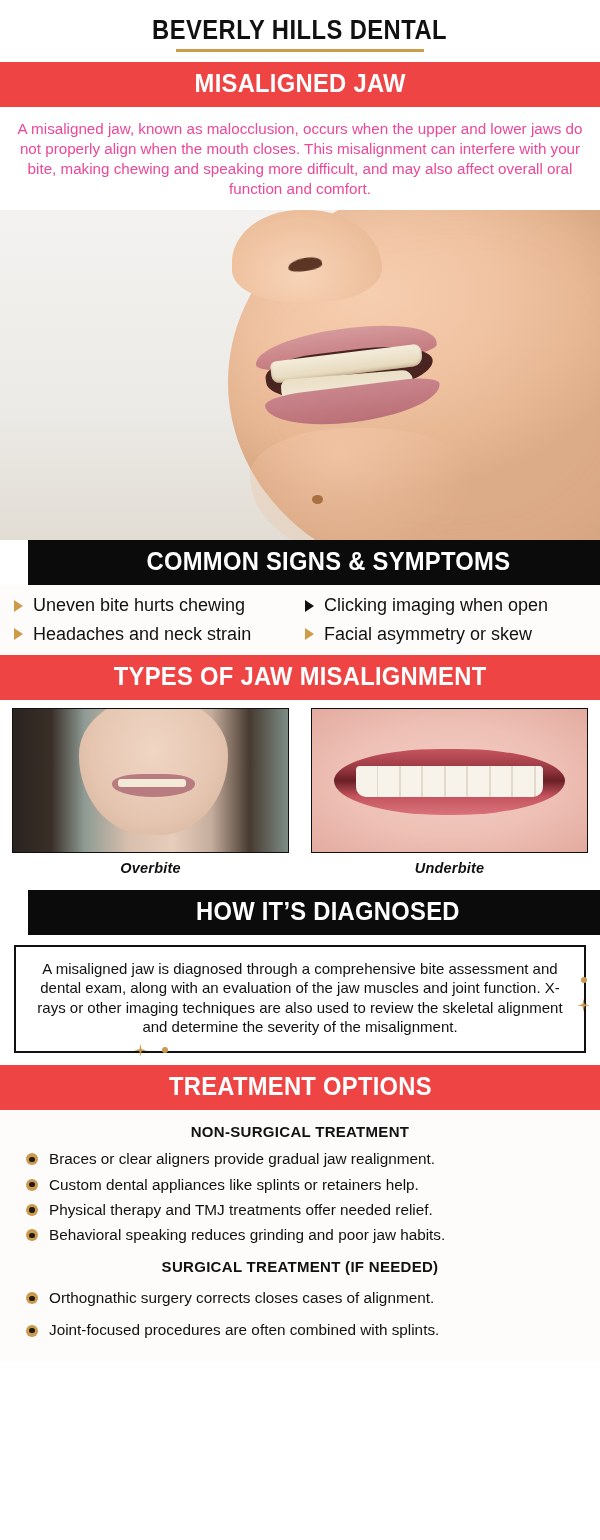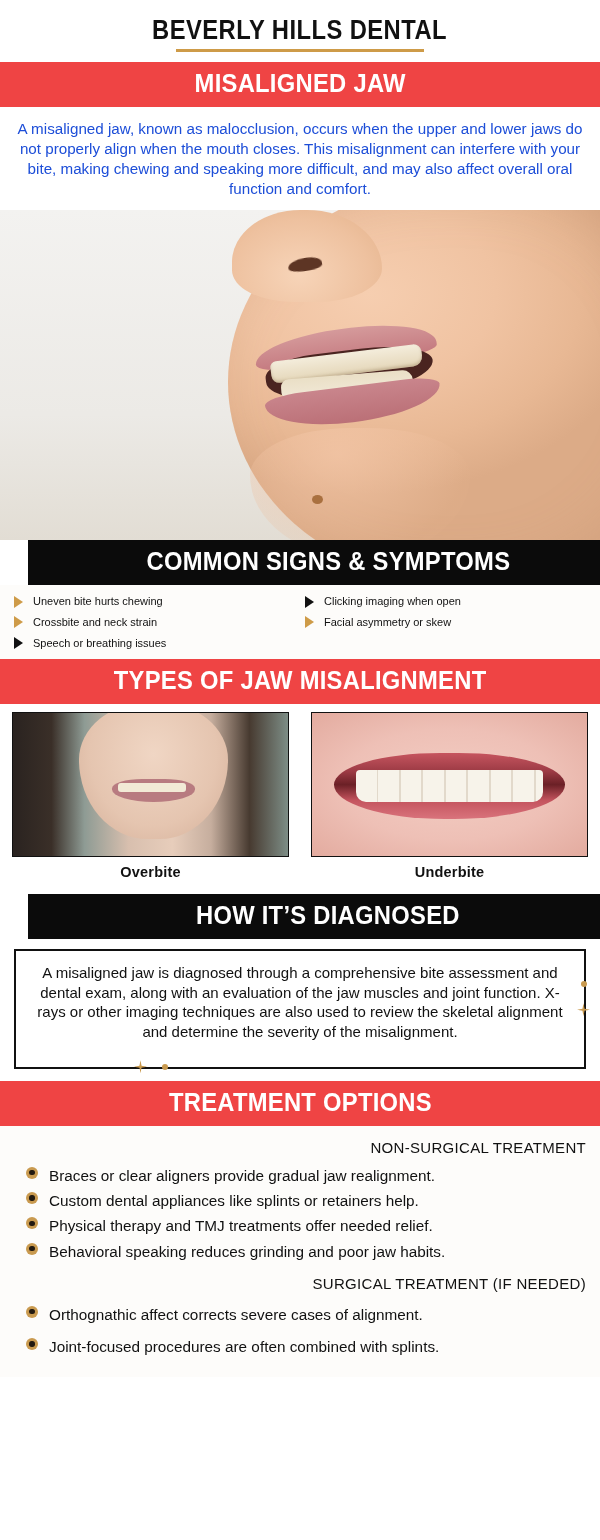--- a/index.html
+++ b/index.html
@@ -44,21 +44,21 @@
   .band span { display: inline-block; transform: scaleX(0.95); }
   .band-gold { background: #ef4444; }
   .band-black { background: #0B0B0B; margin-left: 28px; }
 
   
   .intro {
     padding: 12px 14px 12px;
     text-align: center;
     font-size: 15.2px;
     line-height: 1.30;
-    color: #1d4ed8;
+    color: #ec4899;
   }
 
   
   .hero {
     position: relative;
     width: 600px; height: 330px;
     overflow: hidden;
     background: #e9e9e9;
   }
   .hero-bg {
@@ -147,41 +147,41 @@
   .sym-grid {
     display: grid;
     grid-template-columns: 1fr 1fr;
     column-gap: 10px;
     row-gap: 8px;
   }
   .sym-item {
     display: flex;
     align-items: center;
     gap: 10px;
-    font-size: 11px;
+    font-size: 18px;
     color: #111;
     line-height: 1.15;
   }
   .tri {
     flex: 0 0 auto;
     width: 0; height: 0;
     border-left: 9px solid #CE9B48;
     border-top: 6px solid transparent;
     border-bottom: 6px solid transparent;
   }
   .tri.dark { border-left-color: #111111; }
 
   
   .types { padding: 8px 12px 6px; }
   .types-row {
     display: grid;
     grid-template-columns: 1fr 1fr;
     column-gap: 22px;
   }
-  .type-cell { text-align: center; }
+  .type-cell { text-align: center; font-style: italic; }
   .photo {
     position: relative;
     width: 100%;
     height: 145px;
     border: 1.5px solid #111;
     overflow: hidden;
   }
   .type-caption {
     font-size: 14.5px;
     font-weight: 700;
@@ -208,52 +208,52 @@
   .p4 { background: radial-gradient(ellipse at 50% 45%, #f7dcc9 0%, #f0cbb6 60%, #e4b69f 100%); }
   .p4 .mth { position:absolute; left:6%; top:26%; width:88%; height:48%; background: linear-gradient(180deg,#d38a90 0%, #3b1f1d 26%, #2a1513 50%, #c9757d 76%, #dd939a 100%); border-radius:44% 44% 46% 46% / 46% 46% 54% 54%; }
   .p4 .tth { position:absolute; left:14%; top:36%; width:72%; height:16%; background: repeating-linear-gradient(90deg,#fbf6e9 0 12%, #e8dfcb 12% 13%); border-radius:3px; }
   .p4 .tth2 { position:absolute; left:18%; top:52%; width:64%; height:14%; background: repeating-linear-gradient(90deg,#f4ead6 0 12%, #e0d4bd 12% 13%); border-radius:3px; }
 
   
   .diag-wrap { padding: 10px 14px 12px; }
   .diag-box {
     position: relative;
     border: 2px solid #111;
-    padding: 12px 16px 26px;
+    padding: 12px 16px 14px;
     text-align: center;
     font-size: 15px;
     line-height: 1.30;
     color: #111;
   }
   .sparkle {
     position: absolute;
     width: 13px; height: 13px;
     background: #C99A4F;
     clip-path: polygon(50% 0%, 58% 42%, 100% 50%, 58% 58%, 50% 100%, 42% 58%, 0% 50%, 42% 42%);
   }
   .sparkle.sm { width: 6px; height: 6px; border-radius: 50%; clip-path: none; }
   .sp-r1 { right: -6px; top: 52px; }
   .sp-r2 { right: -2.5px; top: 30px; }
   .sp-b1 { left: 118px; bottom: -6px; }
   .sp-b2 { left: 146px; bottom: -2.5px; }
 
   
   .treat { padding: 10px 14px 14px; background:#fdfcfa; }
   .treat-sub {
-    text-align: right;
-    font-weight: 400;
+    text-align: center;
+    font-weight: 700;
     font-size: 15px;
     letter-spacing: 0.3px;
     color: #111;
     padding: 3px 0 7px;
   }
   .treat-sub.second { padding-top: 10px; }
   .t-item {
     display: flex;
-    align-items: flex-start;
+    align-items: center;
     gap: 11px;
     font-size: 15.3px;
     color: #111;
     padding: 3.5px 0 3.5px 12px;
     line-height: 1.2;
   }
   .t-item.spaced { padding-top: 7px; padding-bottom: 7px; }
   .dot {
     flex: 0 0 auto;
     width: 12px; height: 12px;
@@ -310,29 +310,25 @@
       <div class="sym-item">
         <span class="tri"></span>
         <span>Uneven bite hurts chewing</span>
       </div>
       <div class="sym-item">
         <span class="tri dark"></span>
         <span>Clicking imaging when open</span>
       </div>
       <div class="sym-item">
         <span class="tri"></span>
-        <span>Crossbite and neck strain</span>
+        <span>Headaches and neck strain</span>
       </div>
       <div class="sym-item">
         <span class="tri"></span>
         <span>Facial asymmetry or skew</span>
-      </div>
-      <div class="sym-item">
-        <span class="tri dark"></span>
-        <span>Speech or breathing issues</span>
       </div>
     </div>
   </div>
 
   <div class="band band-gold">
     <span>TYPES OF JAW MISALIGNMENT</span>
   </div>
   <div class="types">
     <div class="types-row">
       <div class="type-cell">
@@ -384,21 +380,21 @@
       <span>Physical therapy and TMJ treatments offer needed relief.</span>
     </div>
     <div class="t-item">
       <span class="dot"></span>
       <span>Behavioral speaking reduces grinding and poor jaw habits.</span>
     </div>
 
     <div class="treat-sub second">SURGICAL TREATMENT (IF NEEDED)</div>
     <div class="t-item spaced">
       <span class="dot"></span>
-      <span>Orthognathic affect corrects severe cases of alignment.</span>
+      <span>Orthognathic surgery corrects closes cases of alignment.</span>
     </div>
     <div class="t-item spaced">
       <span class="dot"></span>
       <span>Joint-focused procedures are often combined with splints.</span>
     </div>
   </div>
 
 </div>
 
 </body></html>

